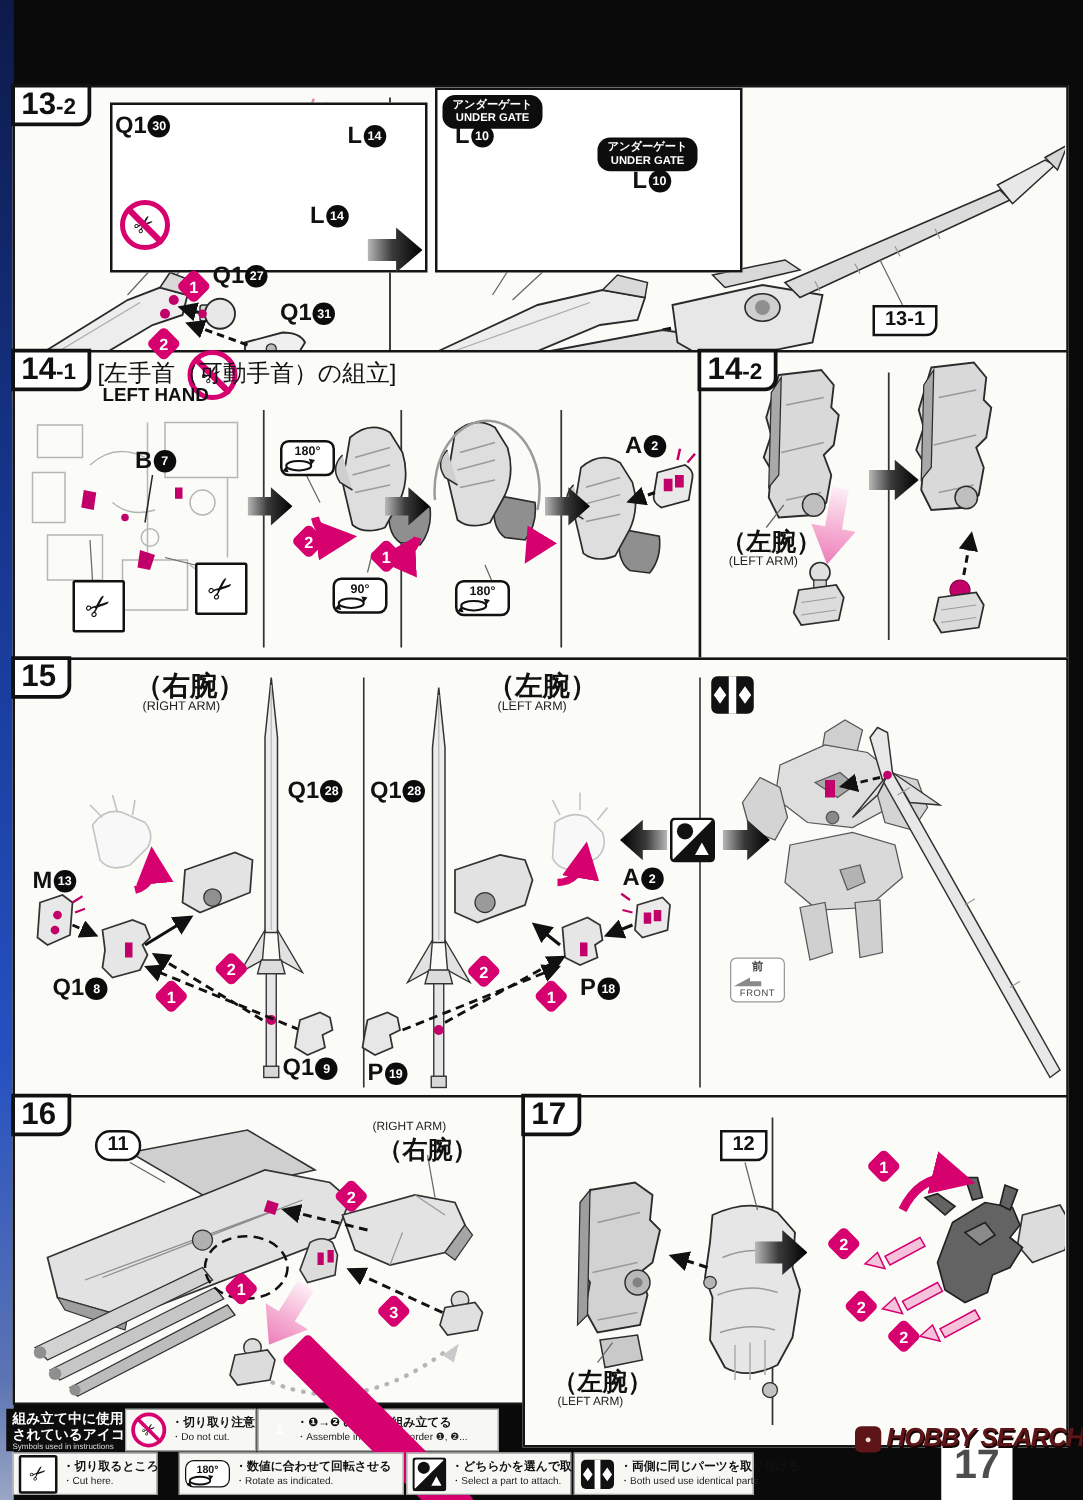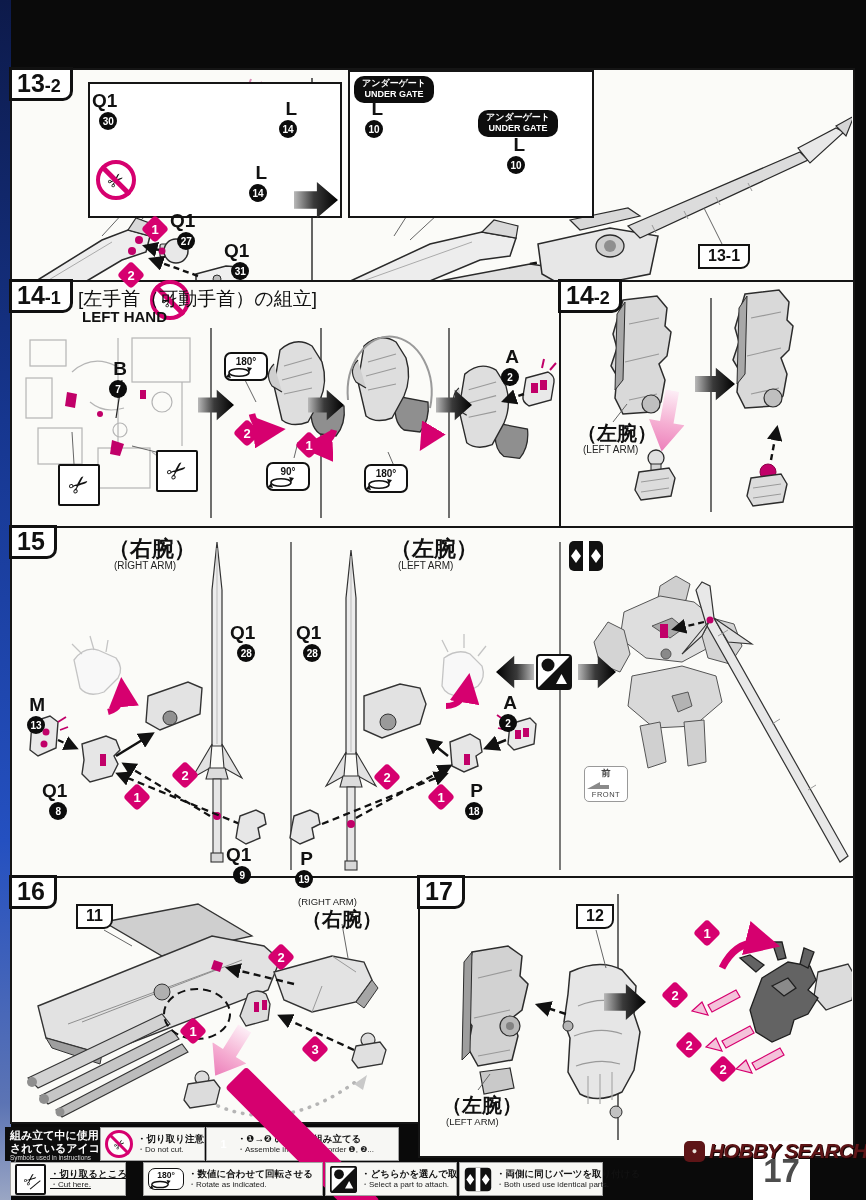--- a/index.html
+++ b/index.html
@@ -8,21 +8,21 @@
     background:#0a0a0a;font-family:"Liberation Sans","DejaVu Sans",sans-serif;color:#111;
   }
   .spine{position:absolute;left:0;top:0;width:11px;height:1200px;
     background:linear-gradient(180deg,#0d1a4a 0%,#16368f 35%,#2450c0 70%,#5c74b4 92%,#9aa6c4 100%);}
   .panel{position:absolute;background:#fbfbf8;border:2.5px solid #151515;box-sizing:border-box;}
   .psvg{position:absolute;left:0;top:0;}
   .tab{position:absolute;top:-3px;left:-3px;background:#fff;border:3px solid #111;
     border-bottom-right-radius:10px;padding:0 9px 2px 5px;font-weight:bold;font-size:25px;line-height:1.05;z-index:4;}
   .tab .sfx{font-size:18px;}
   .inset{position:absolute;border:2px solid #151515;background:#fff;}
-  .plabel{position:absolute;display:flex;align-items:flex-end;font-weight:bold;font-size:19px;z-index:3;white-space:nowrap;flex-direction:column;}
+  .plabel{position:absolute;display:flex;align-items:center;font-weight:bold;font-size:19px;z-index:3;white-space:nowrap;}
   .pcirc{width:18px;height:18px;margin-left:1px;border-radius:50%;background:#0c0c0c;color:#fff;
     font-size:10px;font-weight:bold;display:flex;align-items:center;justify-content:center;flex:0 0 auto;}
   .dia{position:absolute;width:22px;height:22px;display:flex;align-items:center;justify-content:center;z-index:3;}
   .dia::before{content:"";position:absolute;inset:1px;background:#d6006f;transform:rotate(45deg);border-radius:4px;}
   .dia span{position:relative;color:#fff;font-weight:bold;font-size:13px;}
   .barrow{position:absolute;background:linear-gradient(90deg,#b9b9b9,#3a3a3a 45%,#000);
     clip-path:polygon(0 28%,52% 28%,52% 5%,100% 50%,52% 95%,52% 72%,0 72%);z-index:3;}
   .parrow{position:absolute;background:linear-gradient(180deg,#fdeef6,#f5aed2 55%,#ec7fba);
     clip-path:polygon(31% 0,69% 0,69% 52%,100% 52%,50% 100%,0 52%,31% 52%);z-index:3;}
   .ugate{position:absolute;background:#0d0d0d;color:#fff;border-radius:10px;padding:2px 8px;
@@ -506,21 +506,21 @@
     <circle cx="190" cy="200" r="7" fill="#ddd" stroke="#333" stroke-width="1.2"></circle>
     <path d="M176,206 l26,-4 6,8 -4,16 -26,4 -6,-8 z" fill="#dcdcdc" stroke="#333" stroke-width="1.3"></path>
 
     <circle cx="356" cy="162" r="7" fill="#ddd" stroke="#333" stroke-width="1.2"></circle>
     <path d="M344,168 l24,-4 6,8 -4,14 -24,4 -6,-8 z" fill="#e0e0e0" stroke="#333" stroke-width="1.3"></path>
     <path d="M342,172 L268,138" fill="none" stroke="#111" stroke-width="2.4" stroke-dasharray="7 4.5" marker-end="url(#ah16)"></path>
     <path d="M206,228 Q274,256 346,202" fill="none" stroke="#b5b5b5" stroke-width="3.5" stroke-dasharray="0.5 8" stroke-linecap="round"></path>
     <path d="M342,206 l13,-9 -4,15 z" fill="#c9c9c9"></path>
   </svg>
   <div class="tab"><span>16</span><span class="sfx"></span></div>
-  <div class="refbox" style="left:64px;top:26px;">11</div>
+  <div class="refbox" style="left:64px;top:26px;border-radius:12px;">11</div>
   <div class="en-sm" style="left:286px;top:18px;font-size:9.5px;">(RIGHT ARM)</div>
   <div class="jp-big" style="left:290px;top:28px;">（右腕）</div>
   <div class="dia" style="left:258px;top:68px;">
       <span>2</span>
     </div>
   <div class="dia" style="left:170px;top:142px;">
       <span>1</span>
     </div>
   <div class="dia" style="left:292px;top:160px;">
       <span>3</span>
@@ -603,21 +603,21 @@
 </div>
 <div class="lg-box" style="left:206px;top:1127px;width:193px;">
   <div class="dia mini" style="position:static;margin-left:3px;">
       <span>1</span>
     </div>
   <div class="lg-t">
       <span class="jp">・❶→❷ の順番で組み立てる</span>
       <span class="en">・Assemble in numerical order ❶, ❷...</span>
     </div>
 </div>
-<div class="lg-box" style="left:10px;top:1162px;width:116px;text-decoration:underline;">
+<div class="lg-box" style="left:10px;top:1162px;width:116px;">
   <div class="cut mini"></div>
   <div class="lg-t">
       <span class="jp">・切り取るところ</span>
       <span class="en">・Cut here.</span>
     </div>
 </div>
 <div class="lg-box" style="left:143px;top:1162px;width:180px;">
   <div class="rot mini" style="position:static;"><span>180°</span><svg width="22" height="9" viewBox="0 0 26 11">
         <ellipse cx="13" cy="5.5" rx="10" ry="3.8" fill="none" stroke="#111" stroke-width="1.8"></ellipse>
         <path d="M3,6 l-3,4 5,1 z M23,5 l3,-4 -5,-1 z" fill="#111"></path>

